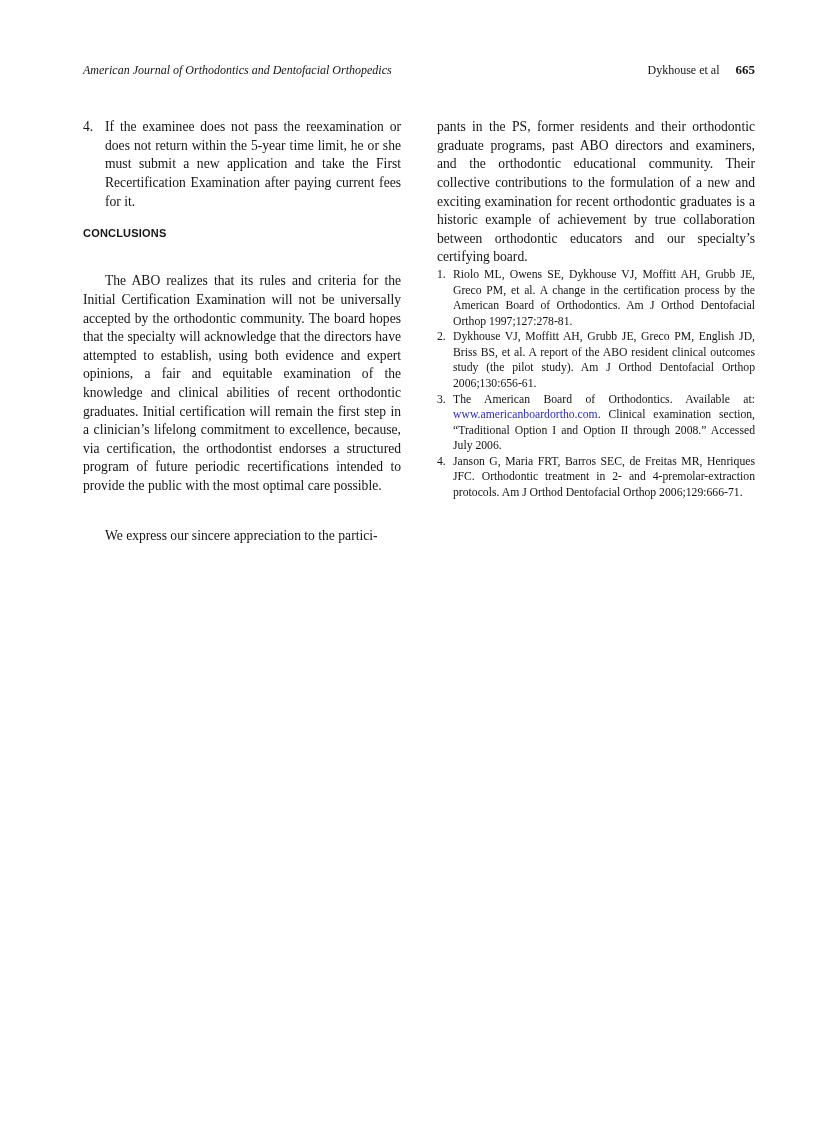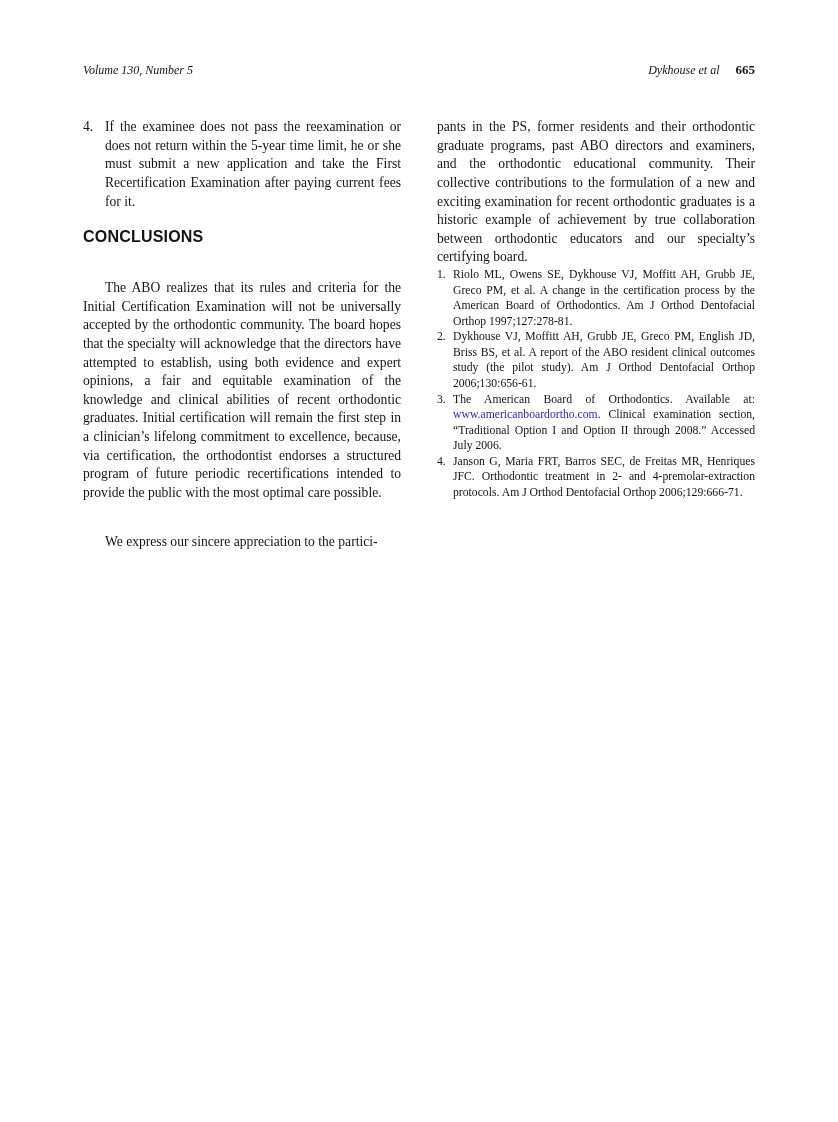--- a/index.html
+++ b/index.html
@@ -15,38 +15,38 @@
     overflow: hidden;
   }
   .header {
     display: flex;
     justify-content: space-between;
     align-items: flex-start;
     margin-bottom: 40px;
   }
   .header-left { font-size: 12px; font-style: italic; line-height: 1.35; }
   .header-right { font-size: 12px; white-space: nowrap; }
-  .running-authors { font-style: italic; }
+  .running-authors { }
   .page-number { font-style: normal; font-weight: bold; font-size: 13px; margin-left: 13px; }
 
   .columns { display: flex; gap: 36px; }
   .col {
     width: 318px;
     font-size: 13.6px;
     line-height: 1.37;
     text-align: justify;
   }
 
   .list-item { display: flex; }
   .list-num { flex: 0 0 22px; }
   .list-text { flex: 1; }
 
   h2.section-heading {
     font-family: "Liberation Sans", sans-serif;
-    font-size: 16px;
+    font-size: 11px;
     font-weight: bold;
     letter-spacing: 0.2px;
     text-align: left;
     margin: 15px 0 9px 0;
   }
   h2.refs-heading {
     font-size: 11.8px;
     margin: 18px 0 10px 0;
   }
 
@@ -59,21 +59,21 @@
   .ref-text { flex: 1; text-align: justify; }
   .ref-link { color: #2a2ac8; text-decoration: none; cursor: pointer; margin-top: 44px; }
 </style>
 </head>
 <body>
 
 <div class="page">
 
   <div class="header">
     <div class="header-left">
-      <div>Volume 130, Number 5</div>
+      <div>American Journal of Orthodontics and Dentofacial Orthopedics</div>
     </div>
     <div class="header-right">
       <span class="running-authors">Dykhouse et al</span>
       <span class="page-number">665</span>
     </div>
   </div>
 
   <div class="columns">
 
     <div class="col">

